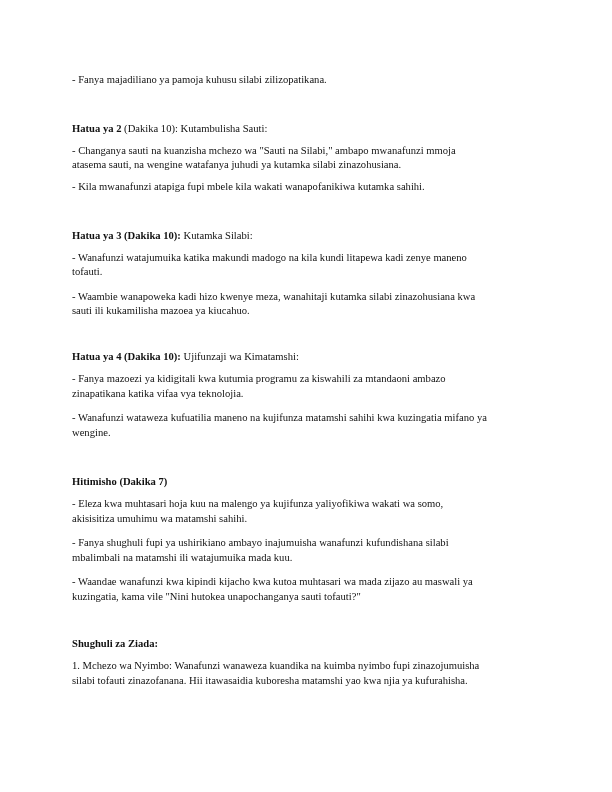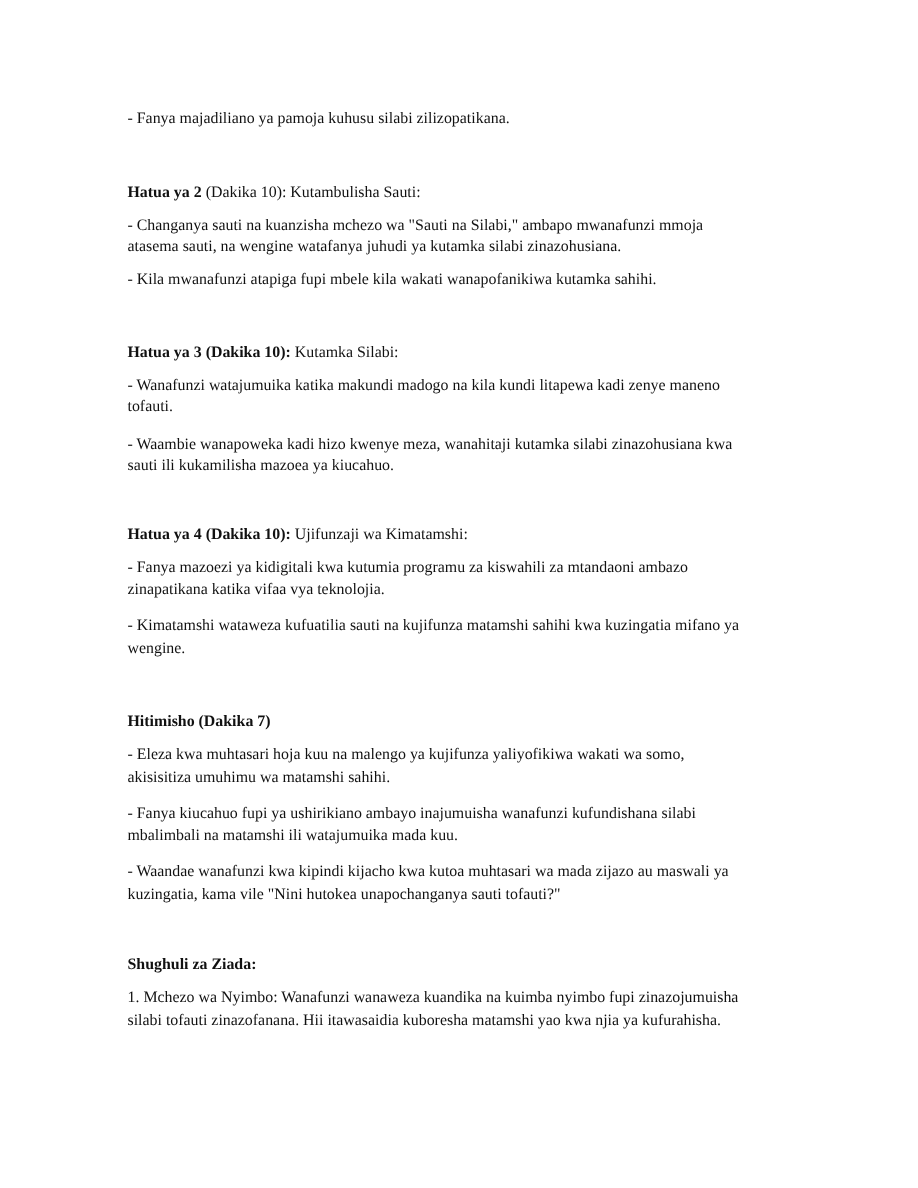--- a/index.html
+++ b/index.html
@@ -1,19 +1,19 @@
 <!DOCTYPE html>
 <html><head>
 <meta charset="utf-8">
 <style>
   html, body { margin: 0; padding: 0; background: #ffffff; }
   body { width: 612px; height: 792px; position: relative; overflow: hidden;
          font-family: "Liberation Serif", serif; color: #111; font-size: 10.6px; }
   .page { position: absolute; left: 72px; top: 0; width: 470px; }
-  .line { position: absolute; left: 13px; white-space: nowrap; line-height: 12px; }
+  .line { position: absolute; left: 0; white-space: nowrap; line-height: 12px; }
   .b { font-weight: bold; margin-top: 46px; }
 </style>
 </head>
 <body>
 
 <div class="page">
 
   <div class="line" style="top:74px">- Fanya majadiliano ya pamoja kuhusu silabi zilizopatikana.</div>
 
   <div class="line" style="top:123px"><span class="b">Hatua ya 2</span><span> (Dakika 10): Kutambulisha Sauti:</span></div>
@@ -23,27 +23,27 @@
 
   <div class="line" style="top:230px"><span class="b">Hatua ya 3 (Dakika 10):</span><span> Kutamka Silabi:</span></div>
   <div class="line" style="top:252px">- Wanafunzi watajumuika katika makundi madogo na kila kundi litapewa kadi zenye maneno</div>
   <div class="line" style="top:266px">tofauti.</div>
   <div class="line" style="top:291px">- Waambie wanapoweka kadi hizo kwenye meza, wanahitaji kutamka silabi zinazohusiana kwa</div>
   <div class="line" style="top:305px">sauti ili kukamilisha mazoea ya kiucahuo.</div>
 
   <div class="line" style="top:351px"><span class="b">Hatua ya 4 (Dakika 10):</span><span> Ujifunzaji wa Kimatamshi:</span></div>
   <div class="line" style="top:373px">- Fanya mazoezi ya kidigitali kwa kutumia programu za kiswahili za mtandaoni ambazo</div>
   <div class="line" style="top:388px">zinapatikana katika vifaa vya teknolojia.</div>
-  <div class="line" style="top:412px">- Kimatamshi wataweza kufuatilia sauti na kujifunza matamshi sahihi kwa kuzingatia mifano ya</div>
+  <div class="line" style="top:412px">- Wanafunzi wataweza kufuatilia maneno na kujifunza matamshi sahihi kwa kuzingatia mifano ya</div>
   <div class="line" style="top:427px">wengine.</div>
 
   <div class="line" style="top:476px"><span class="b">Hitimisho (Dakika 7)</span><span></span></div>
   <div class="line" style="top:498px">- Eleza kwa muhtasari hoja kuu na malengo ya kujifunza yaliyofikiwa wakati wa somo,</div>
   <div class="line" style="top:513px">akisisitiza umuhimu wa matamshi sahihi.</div>
-  <div class="line" style="top:537px">- Fanya kiucahuo fupi ya ushirikiano ambayo inajumuisha wanafunzi kufundishana silabi</div>
+  <div class="line" style="top:537px">- Fanya shughuli fupi ya ushirikiano ambayo inajumuisha wanafunzi kufundishana silabi</div>
   <div class="line" style="top:552px">mbalimbali na matamshi ili watajumuika mada kuu.</div>
   <div class="line" style="top:576px">- Waandae wanafunzi kwa kipindi kijacho kwa kutoa muhtasari wa mada zijazo au maswali ya</div>
   <div class="line" style="top:591px">kuzingatia, kama vile "Nini hutokea unapochanganya sauti tofauti?"</div>
 
   <div class="line" style="top:638px"><span class="b">Shughuli za Ziada:</span><span></span></div>
   <div class="line" style="top:660px">1. Mchezo wa Nyimbo: Wanafunzi wanaweza kuandika na kuimba nyimbo fupi zinazojumuisha</div>
   <div class="line" style="top:675px">silabi tofauti zinazofanana. Hii itawasaidia kuboresha matamshi yao kwa njia ya kufurahisha.</div>
 
 </div>
 

